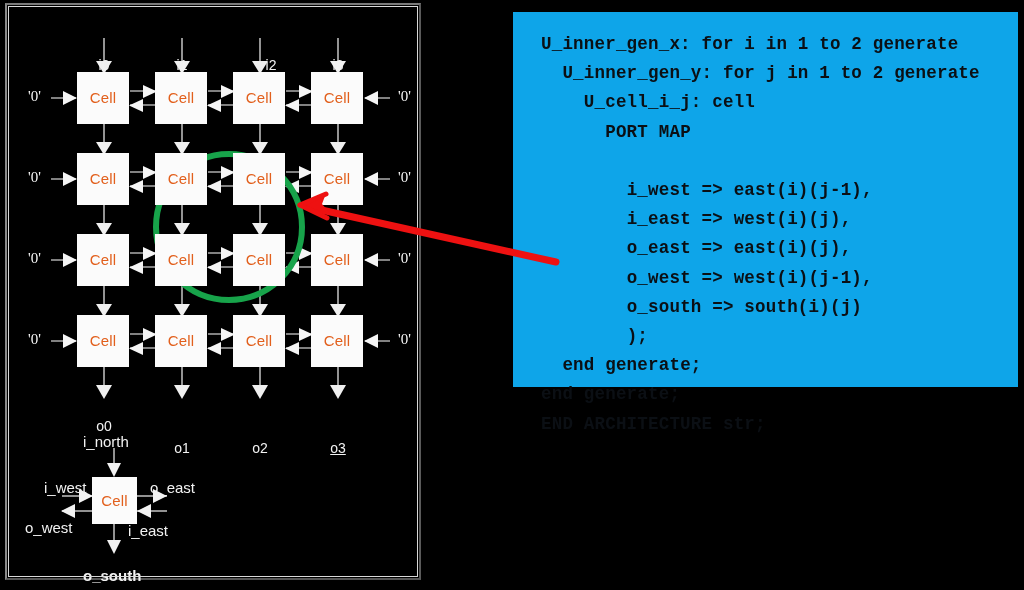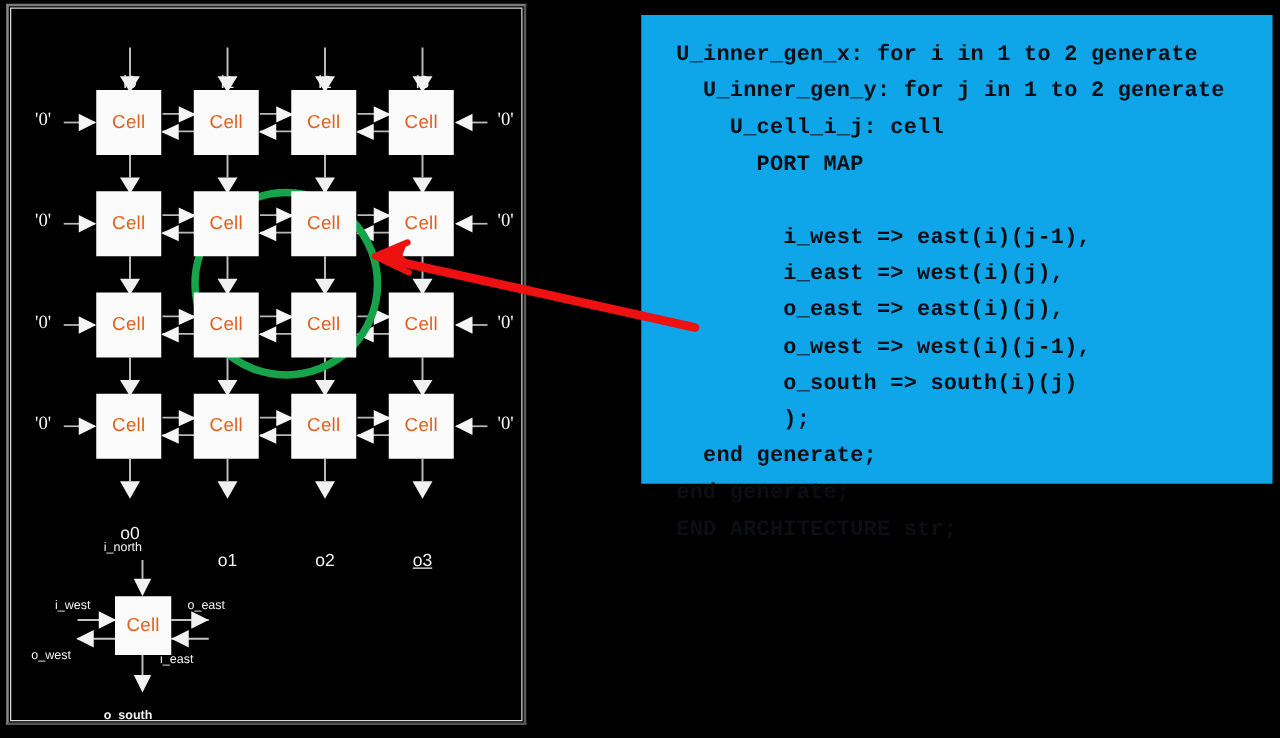--- a/index.html
+++ b/index.html
@@ -36,21 +36,21 @@
   .io-label{
     position:absolute;color:#f2f2f2;font-size:14px;
     font-family:"Liberation Sans", sans-serif;
     white-space:nowrap;text-align:center;margin-top:37px;
   }
   .zero-label{
     position:absolute;color:#f8f8f8;font-size:15px;white-space:nowrap;
     font-family:"Liberation Serif", serif;
   }
   .port-label{
-    position:absolute;color:#f2f2f2;font-size:10px;white-space:nowrap;
+    position:absolute;color:#f2f2f2;font-size:15px;white-space:nowrap;
     font-family:"Liberation Sans", sans-serif;
   }
 
   svg.wires{position:absolute;left:0;top:0;width:412px;height:573px;overflow:visible;}
 
   
   .code-panel{
     position:absolute;left:513px;top:12px;width:505px;height:375px;
     background:#0ea5e9;
     box-sizing:border-box;
@@ -251,21 +251,21 @@
       <div class="cell-box" style="left:226px;top:229px;"><span>Cell</span></div>
       <div class="cell-box" style="left:304px;top:229px;"><span>Cell</span></div>
 
       <div class="cell-box" style="left:70px;top:310px;"><span>Cell</span></div>
       <div class="cell-box" style="left:148px;top:310px;"><span>Cell</span></div>
       <div class="cell-box" style="left:226px;top:310px;"><span>Cell</span></div>
       <div class="cell-box" style="left:304px;top:310px;"><span>Cell</span></div>
 
       <div class="io-label" style="left:77px;top:15px;width:40px;">i0</div>
       <div class="io-label" style="left:155px;top:15px;width:40px;">i1</div>
-      <div class="io-label" style="left:233px;top:15px;width:40px;">i2</div>
+      <div class="io-label" style="left:244px;top:15px;width:40px;">i2</div>
       <div class="io-label" style="left:311px;top:15px;width:40px;">i3</div>
 
       <div class="io-label" style="left:77px;top:376px;width:40px;">o0</div>
       <div class="io-label" style="left:155px;top:398px;width:40px;">o1</div>
       <div class="io-label" style="left:233px;top:398px;width:40px;">o2</div>
       <div class="io-label" style="left:311px;top:398px;width:40px;text-decoration:underline;">o3</div>
 
       <div class="zero-label" style="left:21px;top:83px;">'0'</div>
       <div class="zero-label" style="left:21px;top:164px;">'0'</div>
       <div class="zero-label" style="left:21px;top:245px;">'0'</div>

